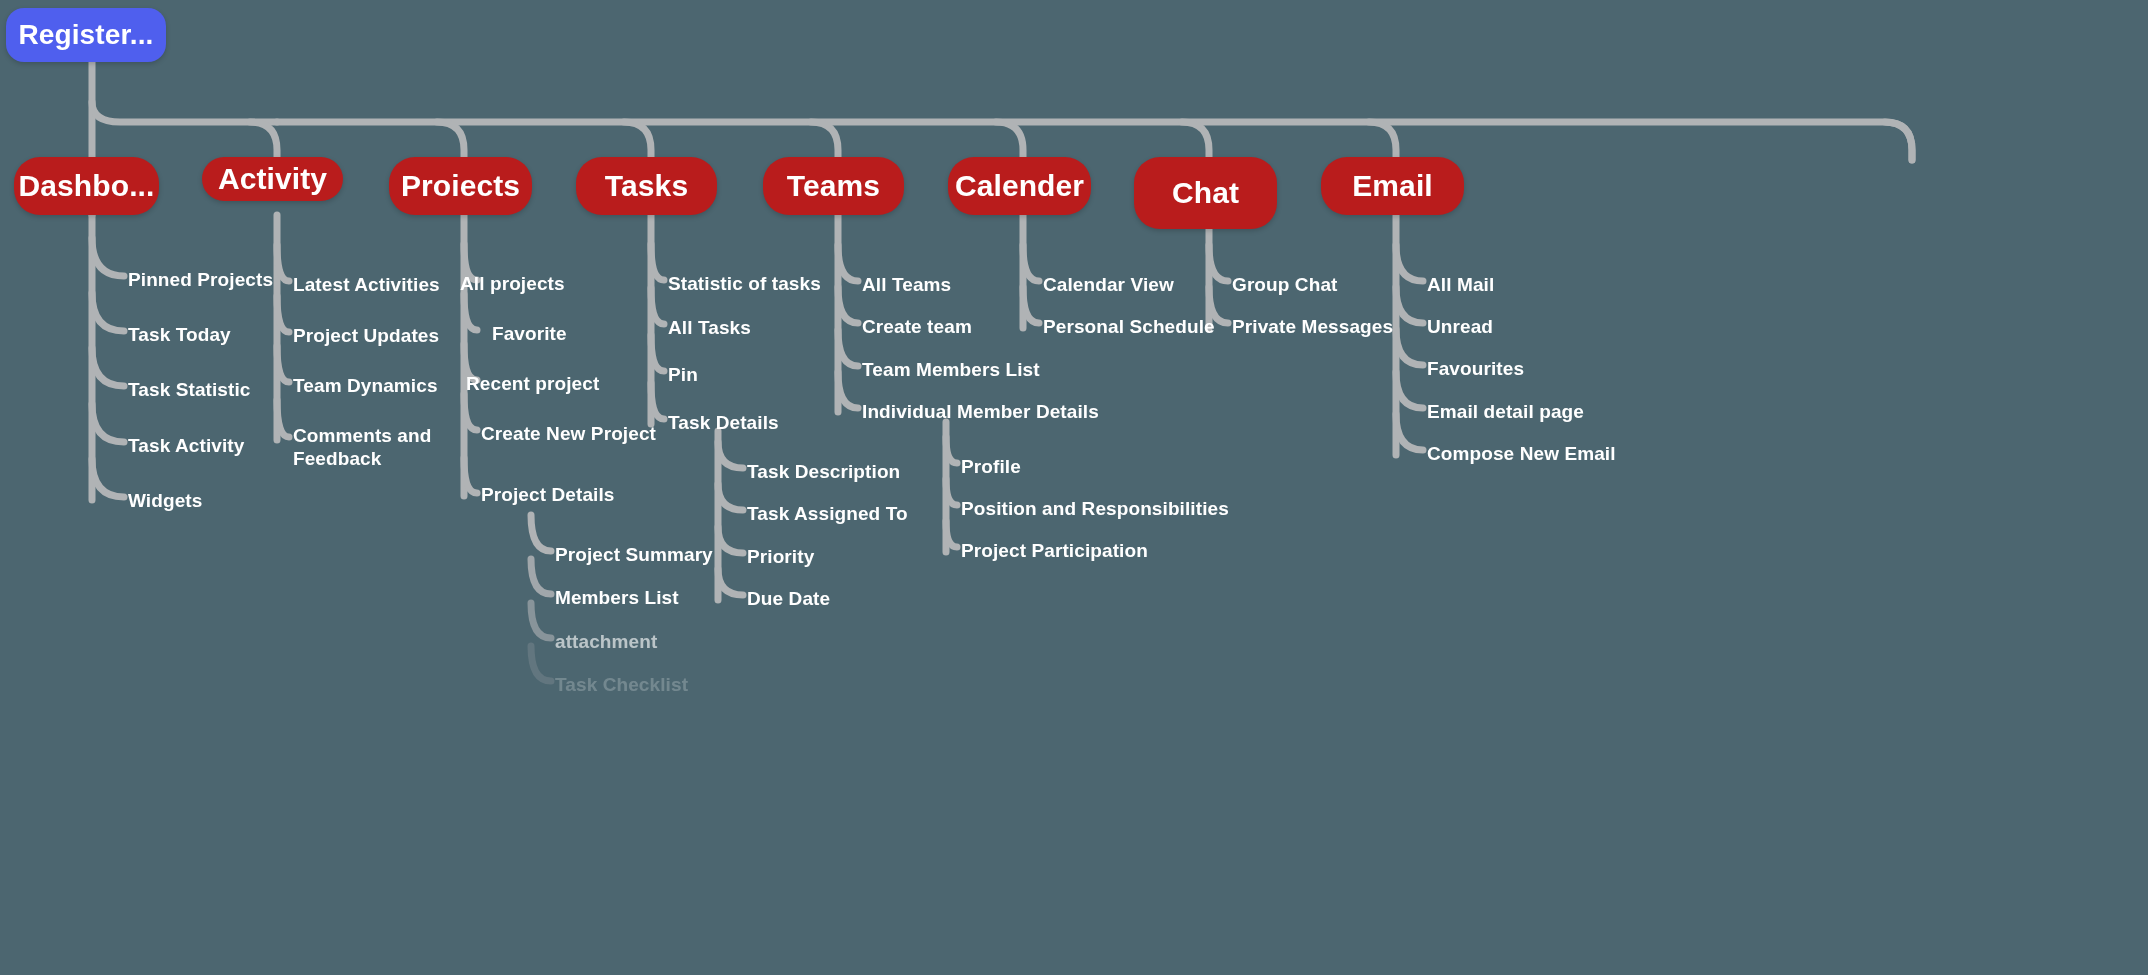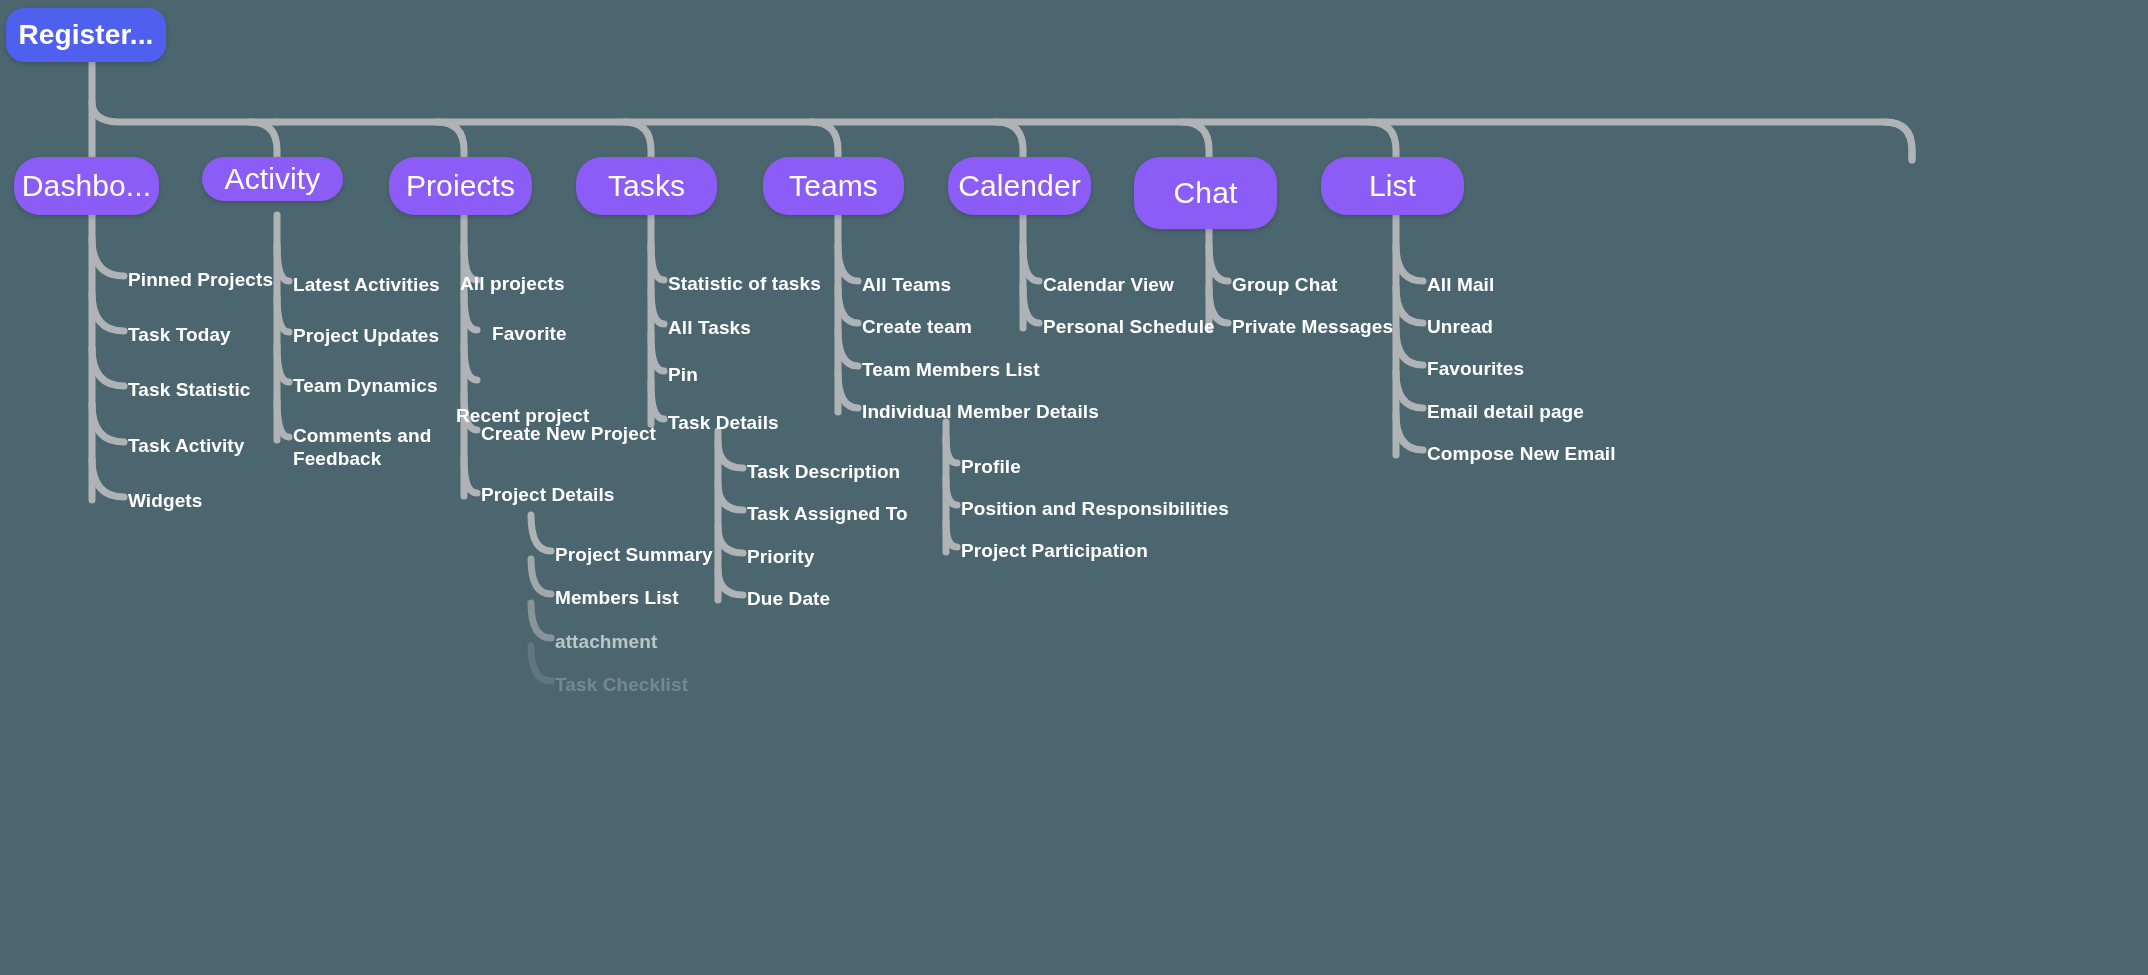--- a/index.html
+++ b/index.html
@@ -19,22 +19,22 @@
     position:absolute;display:flex;align-items:center;justify-content:center;
     box-sizing:border-box;white-space:nowrap;
     color:#ffffff;border-radius:26px;
     box-shadow:0 2px 5px rgba(0,0,0,.18);
   }
   .pill.root{
     background:#4f5fee;border-radius:18px;
     font-size:28px;font-weight:700;letter-spacing:.1px;
   }
   .pill.lvl1{
-    background:#8b5cf6;
-    font-size:30px;font-weight:400;letter-spacing:.1px;
+    background:#b91c1c;
+    font-size:30px;font-weight:700;letter-spacing:.1px;
   }
 
   
   .leaf{
     position:absolute;color:#ffffff;
     font-size:19px;font-weight:700;line-height:23px;
     letter-spacing:.1px;white-space:nowrap;
   }
   .leaf.wrap{white-space:normal;width:150px;}
   .leaf.dim1{opacity:.62;}
@@ -153,37 +153,37 @@
   <div class="pill lvl1" style="left:763px;top:157px;width:141px;height:58px;">
     <span>Teams</span>
     </div>
   <div class="pill lvl1" style="left:948px;top:157px;width:143px;height:58px;">
     <span>Calender</span>
     </div>
   <div class="pill lvl1" style="left:1134px;top:157px;width:143px;height:72px;">
     <span>Chat</span>
     </div>
   <div class="pill lvl1" style="left:1321px;top:157px;width:143px;height:58px;">
-    <span>List</span>
+    <span>Email</span>
     </div>
 
   <div class="leaf" style="left:128px;top:268px;">Pinned Projects</div>
   <div class="leaf" style="left:128px;top:323px;">Task Today</div>
   <div class="leaf" style="left:128px;top:378px;">Task Statistic</div>
   <div class="leaf" style="left:128px;top:434px;">Task Activity</div>
   <div class="leaf" style="left:128px;top:489px;">Widgets</div>
 
   <div class="leaf" style="left:293px;top:273px;">Latest Activities</div>
   <div class="leaf" style="left:293px;top:324px;">Project Updates</div>
   <div class="leaf" style="left:293px;top:374px;">Team Dynamics</div>
   <div class="leaf wrap" style="left:293px;top:424px;">Comments and Feedback</div>
 
   <div class="leaf" style="left:460px;top:272px;">All projects</div>
   <div class="leaf" style="left:492px;top:322px;">Favorite</div>
-  <div class="leaf" style="left:456px;top:372px;margin-top:32px;">Recent project</div>
+  <div class="leaf" style="left:466px;top:372px;">Recent project</div>
   <div class="leaf" style="left:481px;top:422px;">Create New Project</div>
   <div class="leaf" style="left:481px;top:483px;">Project Details</div>
 
   <div class="leaf" style="left:555px;top:543px;">Project Summary</div>
   <div class="leaf" style="left:555px;top:586px;">Members List</div>
   <div class="leaf dim1" style="left:555px;top:630px;">attachment</div>
   <div class="leaf dim2" style="left:555px;top:673px;">Task Checklist</div>
 
   <div class="leaf" style="left:668px;top:272px;">Statistic of tasks</div>
   <div class="leaf" style="left:668px;top:316px;">All Tasks</div>

